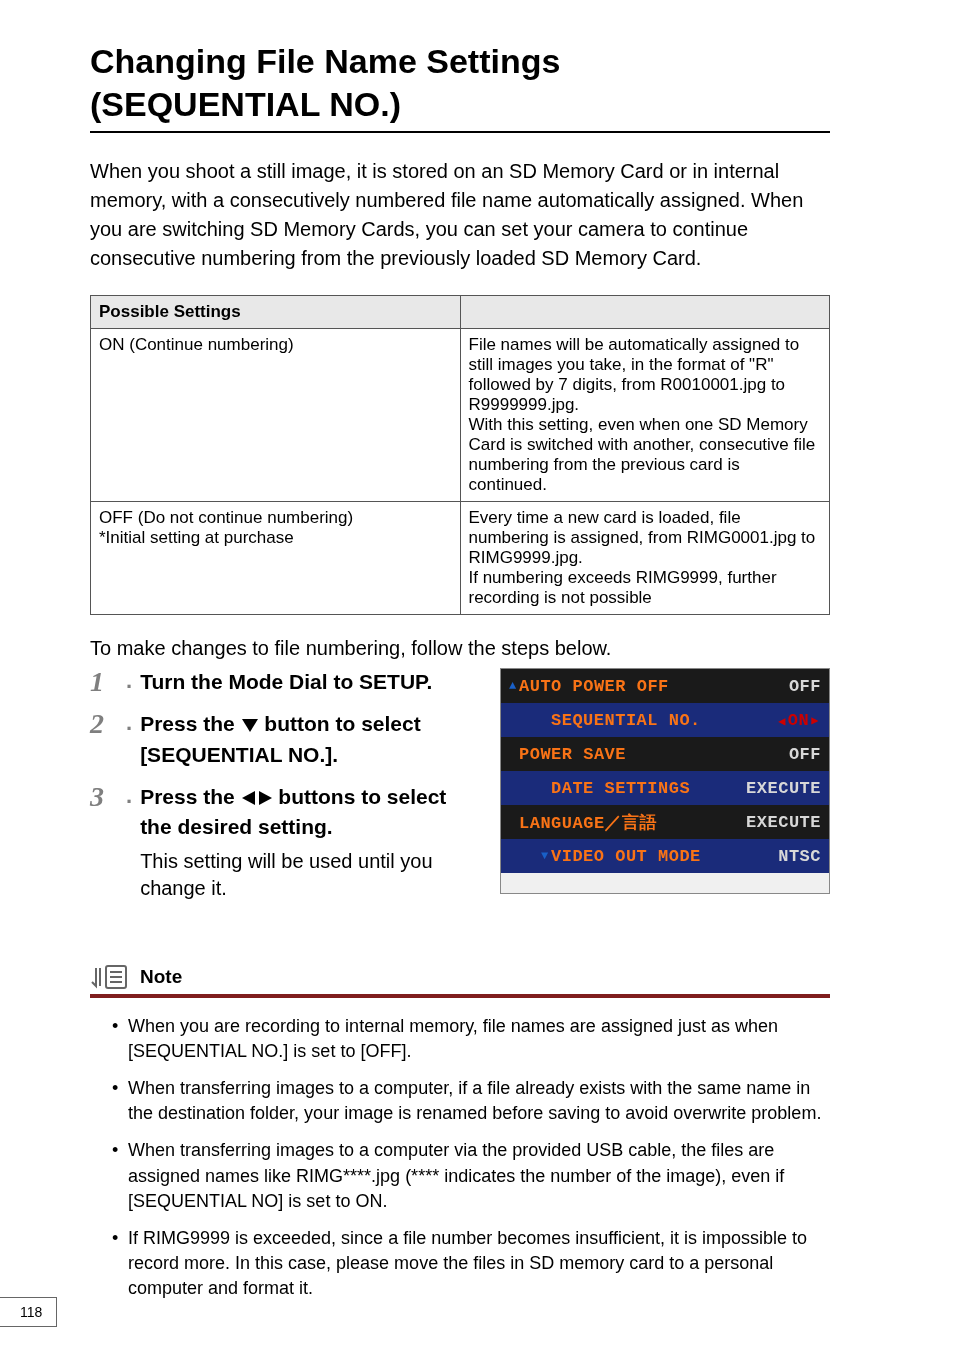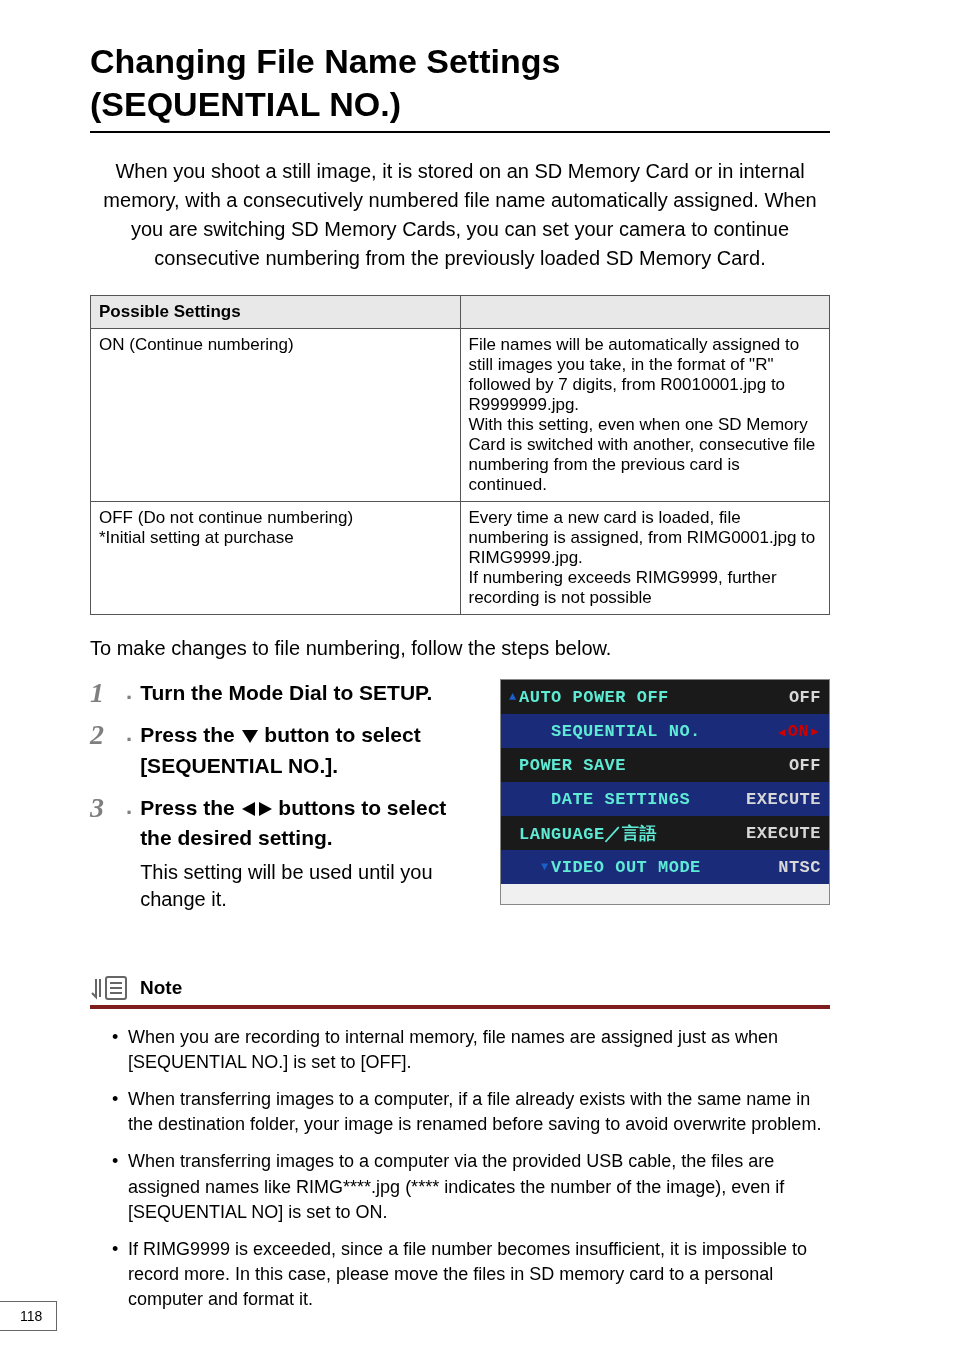--- a/index.html
+++ b/index.html
@@ -1,36 +1,36 @@
 <!DOCTYPE html>
 <html><head>
 <meta charset="utf-8">
 <style>
   * { box-sizing: border-box; margin: 0; padding: 0; }
   html, body { width: 954px; background: #fff; font-family: Arial, Helvetica, sans-serif; color: #000; }
   .page { width: 900px; min-height: 1351px; padding: 40px 70px 30px 90px; position: relative; }
   h1 { font-family: "Arial Black", Arial, sans-serif; font-weight: 900; font-size: 34px; line-height: 1.25; margin-bottom: 6px; font-stretch: condensed; letter-spacing: 0px; }
   .hr { border: none; border-top: 2px solid #000; margin: 6px 0 24px 0; }
-  .intro { font-size: 20px; line-height: 1.45; margin-bottom: 22px; text-align: center; }
+  .intro { font-size: 20px; line-height: 1.45; margin-bottom: 22px; }
   table.settings { width: 100%; border-collapse: collapse; margin-bottom: 22px; }
   table.settings th, table.settings td { border: 1px solid #555; padding: 6px 8px; font-size: 17px; vertical-align: top; text-align: left; }
   table.settings th { background: #e8e8e8; font-weight: bold; width: 28%; }
   table.settings td.label { width: 28%; }
-  .after-table { font-size: 20px; margin-bottom: 19px; }
+  .after-table { font-size: 20px; margin-bottom: 8px; }
   ol.steps { list-style: none; counter-reset: step; margin-bottom: 30px; }
   ol.steps > li { display: flex; align-items: flex-start; margin-bottom: 14px; }
   ol.steps > li .num { font-family: Georgia, 'Times New Roman', serif; font-style: italic; font-weight: bold; color: #7f7f7f; font-size: 28px; min-width: 36px; line-height: 1; }
   ol.steps > li .dot { color: #7f7f7f; font-weight: bold; font-size: 22px; margin-right: 8px; line-height: 1.2; }
   ol.steps > li .body { flex: 1; font-size: 21px; font-weight: bold; line-height: 1.35; }
   ol.steps > li .body .sub { font-weight: normal; font-size: 20px; display: block; margin-top: 6px; }
   .steps-row { display: flex; gap: 20px; align-items: flex-start; }
   .steps-col { flex: 1 1 auto; }
   .screenshot { width: 330px; flex-shrink: 0; border: 1px solid #888; }
   .screenshot .row { display: flex; align-items: center; height: 34px; padding: 0 8px; font-family: "Courier New", monospace; font-weight: bold; font-size: 17px; letter-spacing: 0.5px; }
-  .screenshot .row .label { flex: 1; color: #5eead4; white-space: nowrap; overflow: hidden; }
+  .screenshot .row .label { flex: 1; color: #f97316; white-space: nowrap; overflow: hidden; }
   .screenshot .row .value { min-width: 90px; text-align: right; color: #d8d8d8; padding-left: 6px; }
   .screenshot .row.dark { background: #1a1a1a; }
   .screenshot .row.blue { background: #1a2b7a; padding-left: 40px; }
   .screenshot .row.selected .value { color: #c00; }
   .screenshot .tri { color: #c00; font-size: 12px; padding: 0 2px; }
   .screenshot .sidetri { color: #1960c8; font-size: 12px; width: 10px; display: inline-block; }
   .screenshot .bottom-bar { height: 20px; background: #f0f0f0; }
   .note-head { display: flex; align-items: center; gap: 10px; border-bottom: 4px solid #7f1d1d; padding-bottom: 2px; margin: 30px 0 16px 0; }
   .note-icon svg { display: block; }
   .note-word { font-weight: bold; font-size: 19px; }

